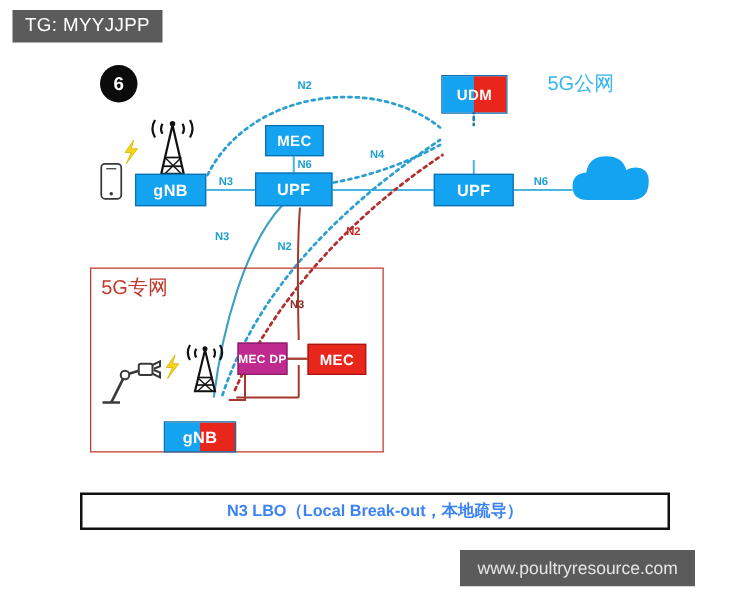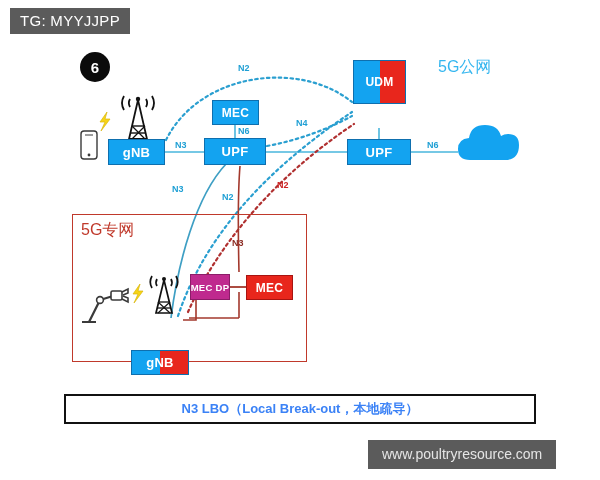--- a/index.html
+++ b/index.html
@@ -250,21 +250,21 @@
   </div>
 
   <div class="abs node blue" style="left:212px; top:100px; width:47px; height:25px; font-size:12px;">
     <span class="lbl">MEC</span>
   </div>
 
   <div class="abs node blue" style="left:204px; top:138px; width:62px; height:27px; font-size:13px;">
     <span class="lbl">UPF</span>
   </div>
 
-  <div class="abs node split" style="left:353px; top:60px; width:53px; height:44px; font-size:12px;">
+  <div class="abs node split" style="left:353px; top:60px; width:53px; height:31px; font-size:12px;">
     <span class="lbl">UDM</span>
   </div>
 
 
   <div class="abs node blue" style="left:347px; top:139px; width:64px; height:26px; font-size:13px;">
     <span class="lbl">UPF</span>
   </div>
 
   <div class="abs node split" style="left:131px; top:306px; width:58px; height:25px; font-size:13px;">
     <span class="lbl">gNB</span>

